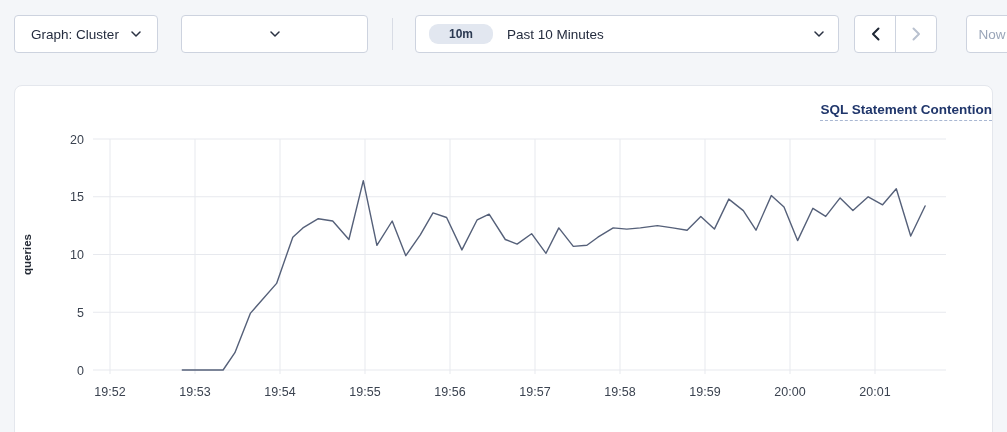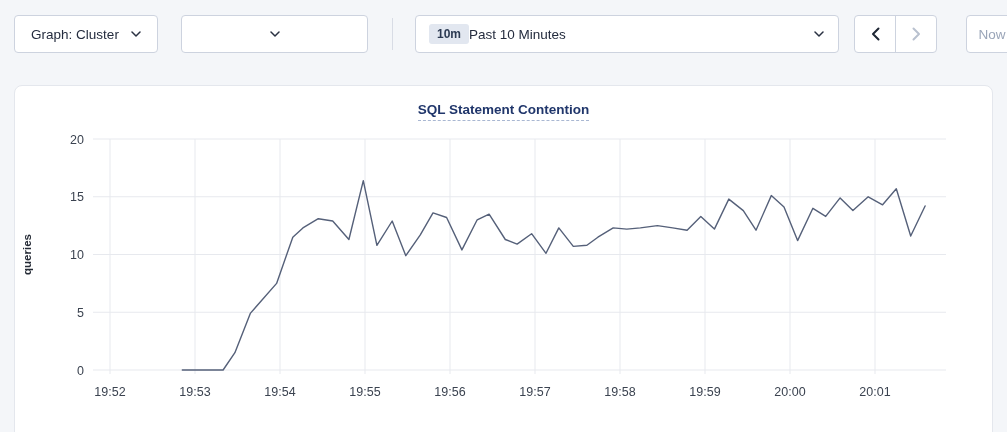--- a/index.html
+++ b/index.html
@@ -25,23 +25,23 @@
     cursor:pointer;
   }
   .dropdown{justify-content:center;gap:12px;}
   .btn-graph{left:14px;width:144px;}
   .btn-dashboard{left:181px;width:187px;}
   .vdivider{position:absolute;left:392px;top:18px;width:1px;height:32px;background:#d8dce5;}
   .btn-time{left:415px;width:424px;padding:0 14px 0 13px;}
   .badge{
     background:var(--badge-bg);color:#2c3a52;
     font-size:12px;font-weight:bold;
-    padding:4px 8px;border-radius:3px;line-height:1;
+    padding:4px 20px;border-radius:9px;line-height:1;
   }
-  .time-label{}
+  .time-label{margin-left:14px;}
   .btn-time .chev{margin-left:auto;}
   .nav-group{
     position:absolute;left:854px;top:15px;width:83px;height:38px;
     background:var(--panel-bg);border:1px solid var(--border);border-radius:4px;
     display:flex;
   }
   .nav-group button{
     flex:1;background:none;border:none;cursor:pointer;
     display:flex;align-items:center;justify-content:center;
   }
@@ -49,21 +49,21 @@
   .btn-now{
     left:940px;width:52px;justify-content:center;
     color:var(--text-disabled);font-size:13.5px;cursor:default;margin-left:26px;
   }
   
   .panel{
     position:absolute;left:14px;top:85px;width:979px;height:360px;
     background:var(--panel-bg);
     border:1px solid #e4e7ed;border-radius:8px;
   }
-  .title-row{position:absolute;left:0;top:14px;width:100%;text-align:center;}
+  .title-row{position:absolute;left:0;top:14px;width:100%;text-align:right;}
   .chart-title{
     display:inline-block;
     font-size:13.5px;font-weight:bold;color:var(--title-color);
     border-bottom:1px dashed #a9b7d2;
     padding-bottom:3px;
     cursor:pointer;
   }
   #plot{position:absolute;left:-1px;top:-1px;width:979px;height:347px;}
   #plot text.tick{font-family:"Liberation Sans",sans-serif;font-size:12.5px;fill:#3b4350;}
   #plot text.ylabel{font-family:"Liberation Sans",sans-serif;font-size:11.5px;font-weight:bold;fill:#242a35;}

